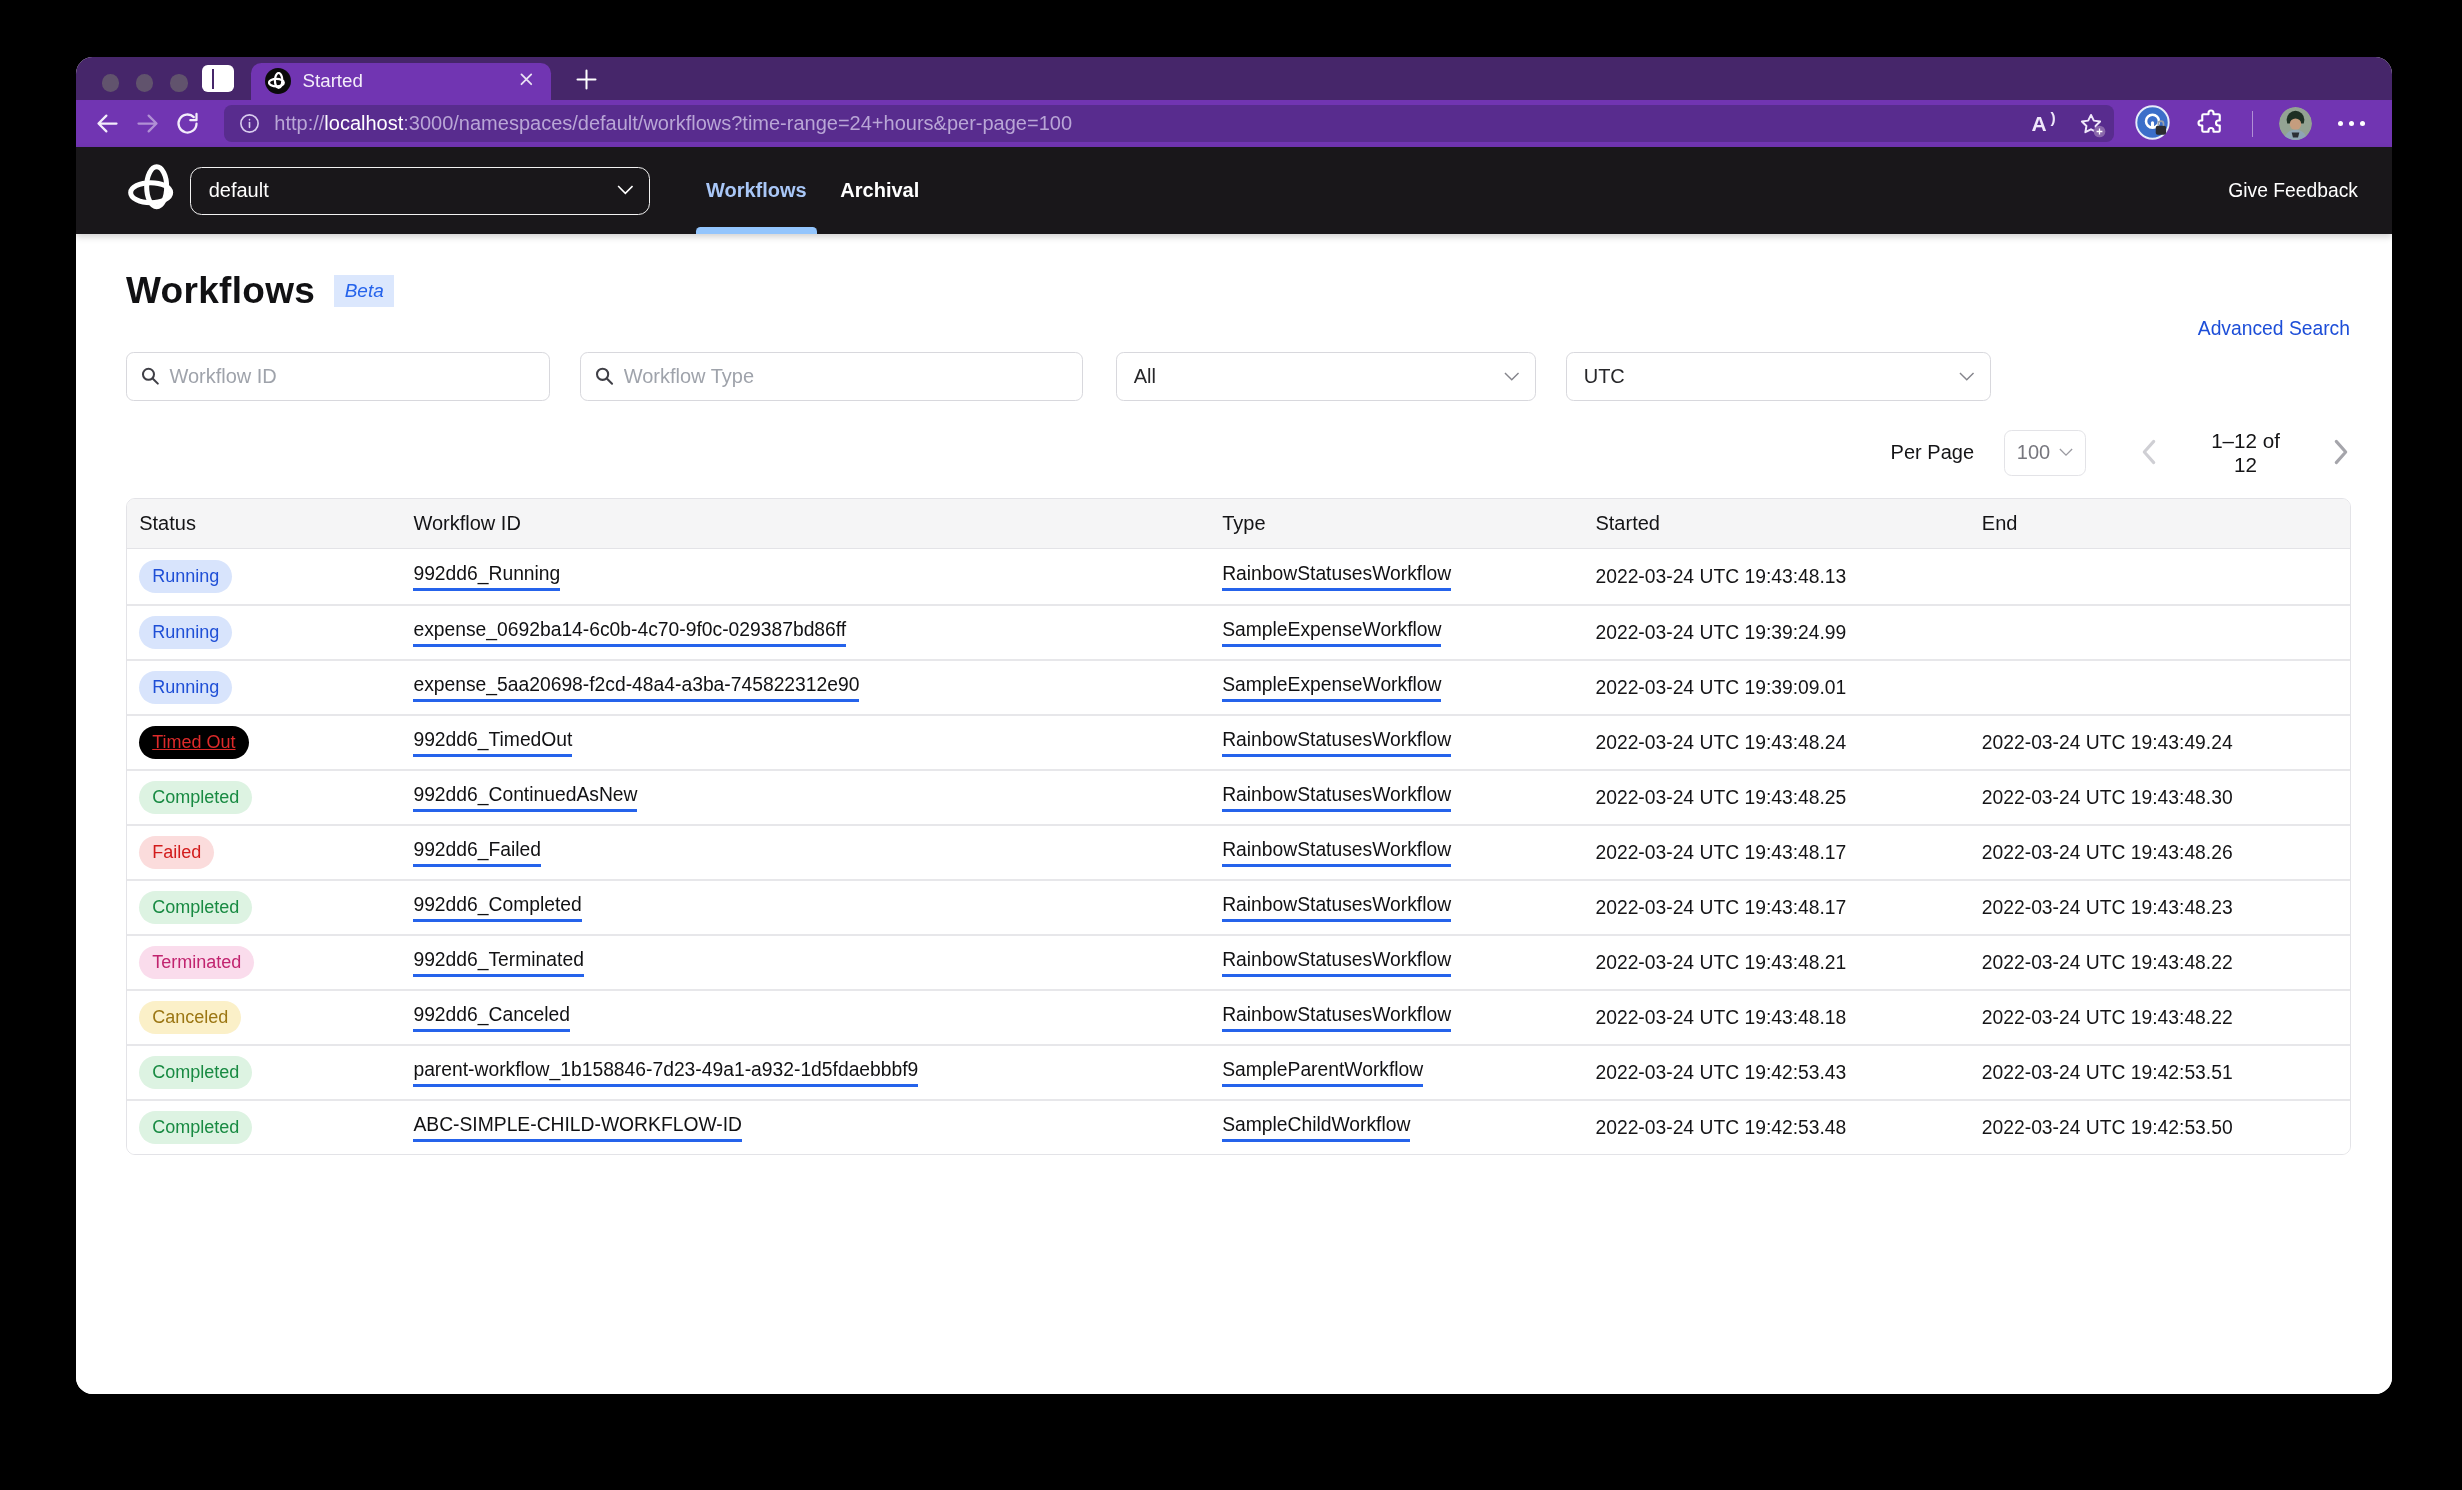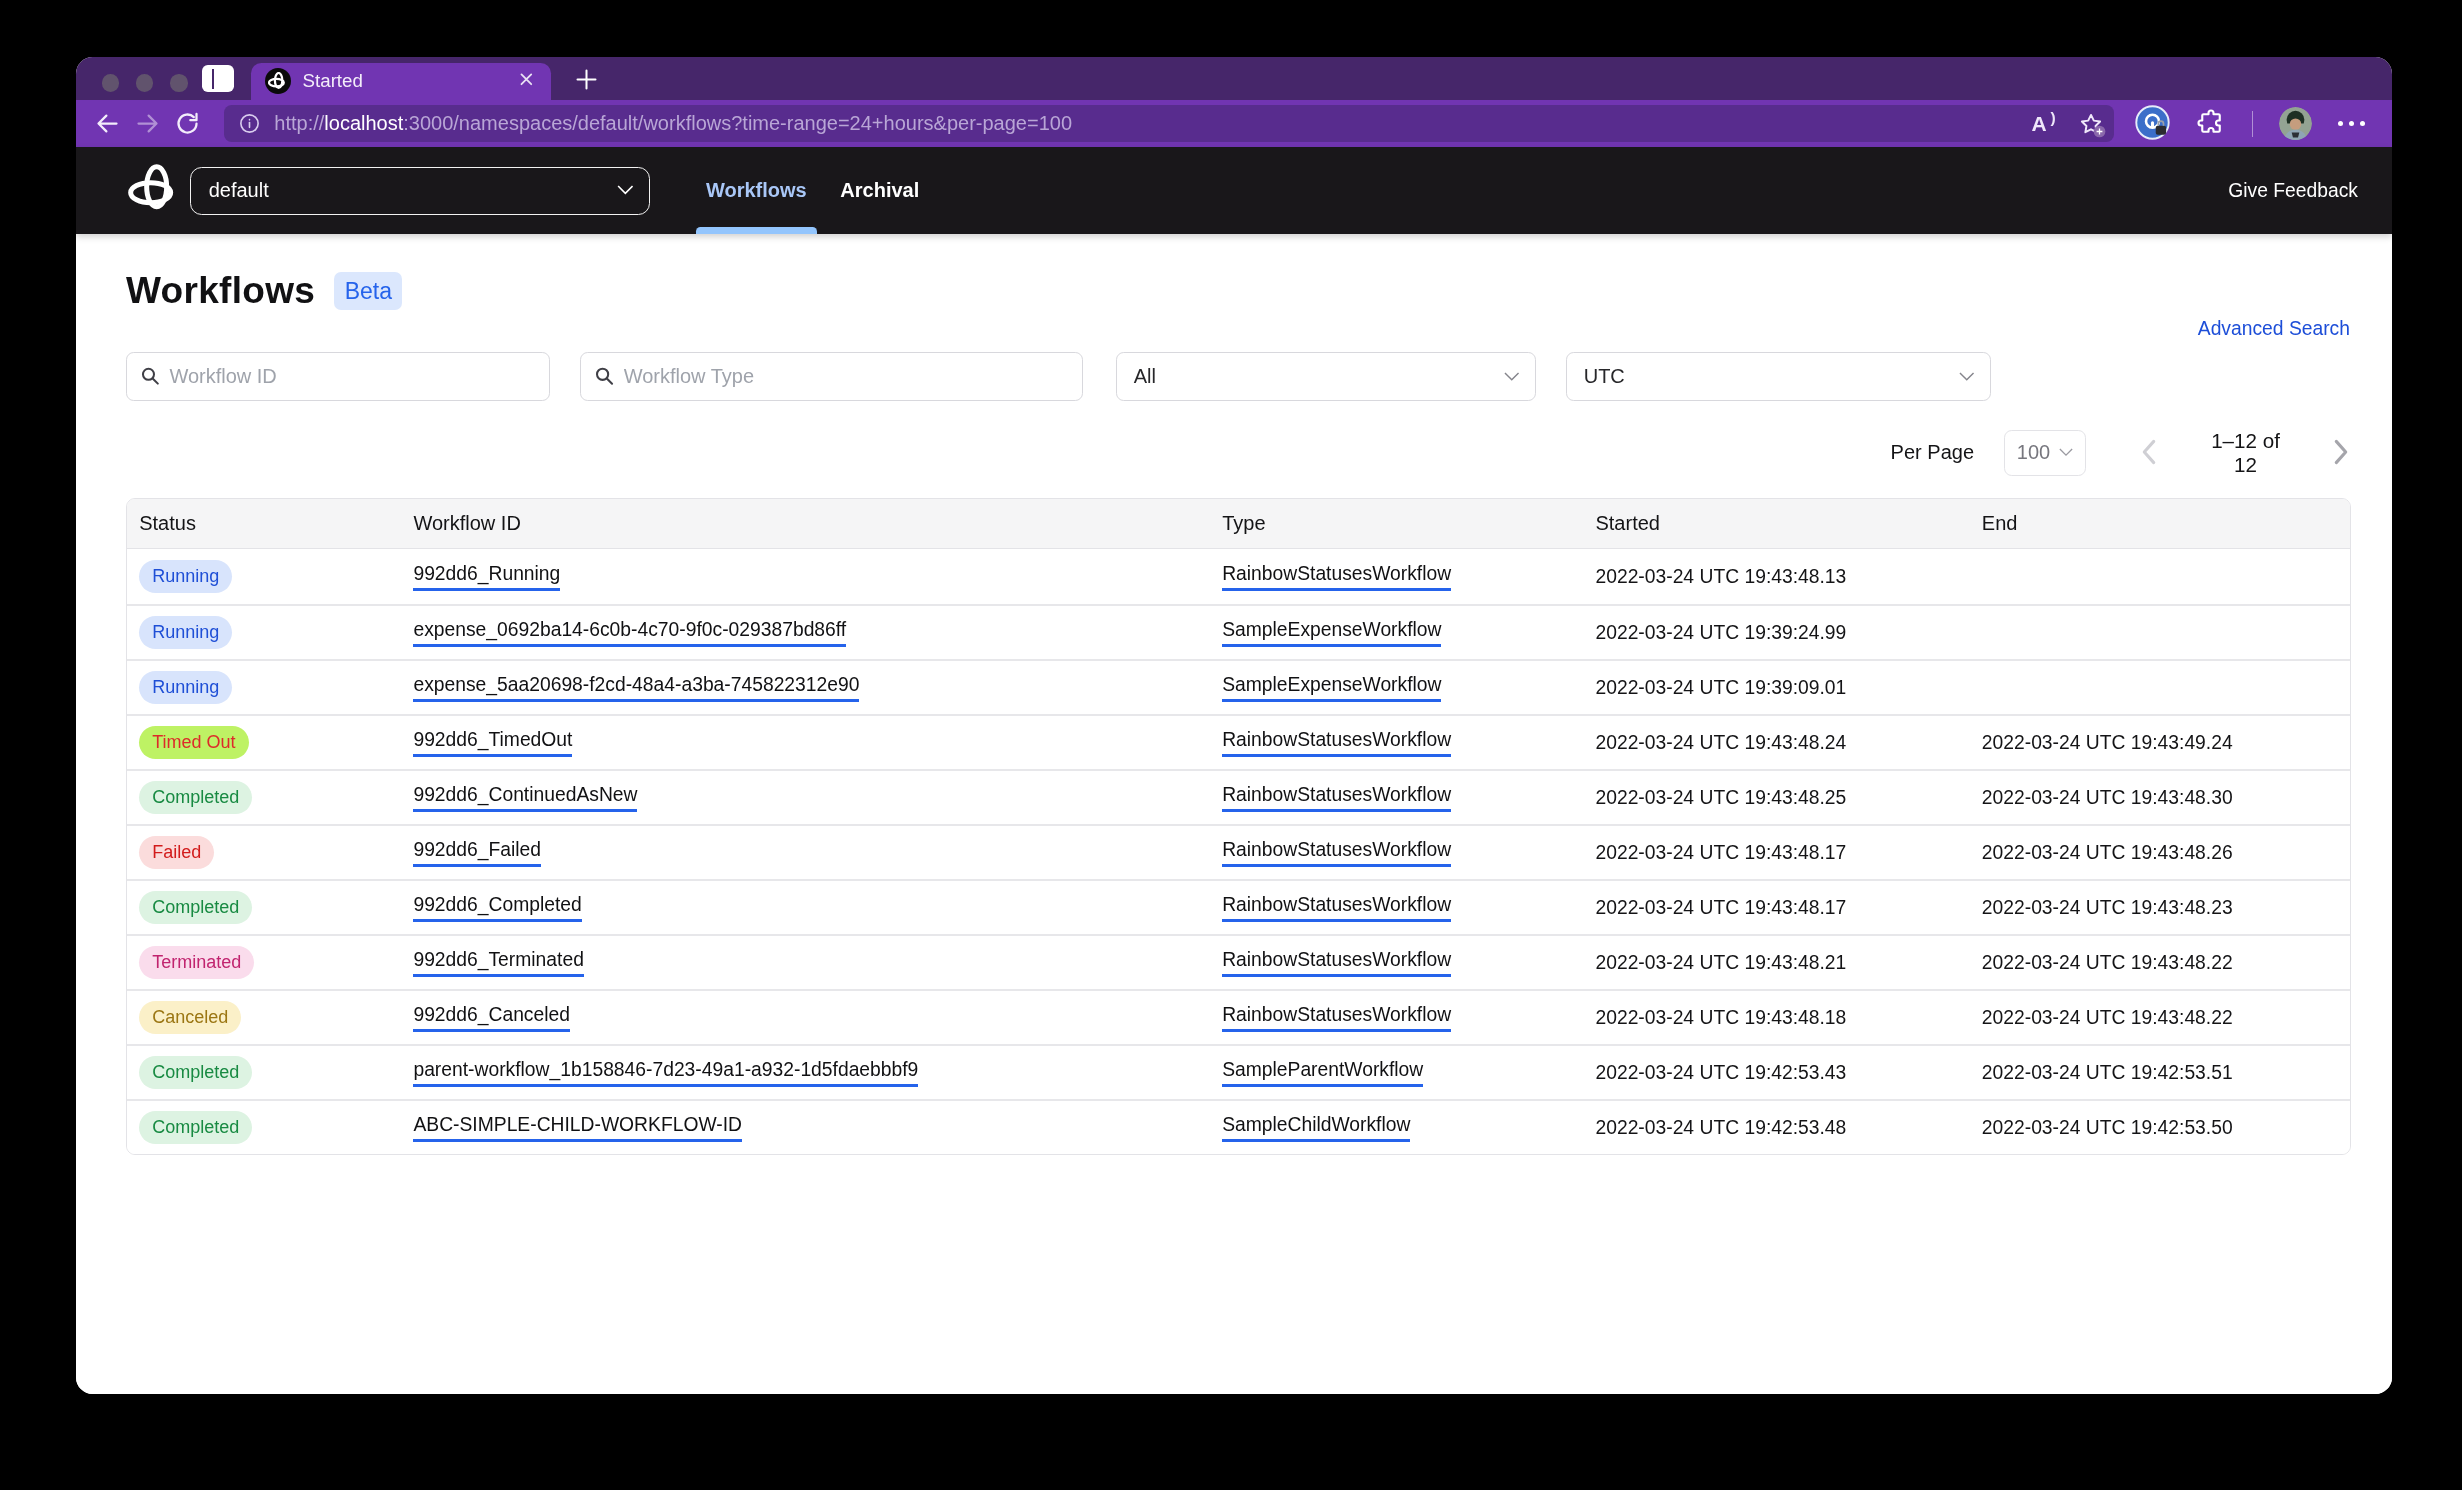--- a/index.html
+++ b/index.html
@@ -53,22 +53,22 @@
   .nav-tab.active { color:#a9c7f7; }
   .nav-tab.active .indicator { position:absolute; left:0; right:0; bottom:0; height:7px;
              border-radius:4.5px 4.5px 0 0; background:#93c5fd; }
   .feedback { margin-left:auto; color:#fff; font-size:19.3px; font-weight:500; }
 
   
   .content { position:absolute; left:0; top:177px; width:100%; bottom:0; background:#fff;
              padding:0 42px 0 50px; }
   .title-row { margin-top:36px; display:flex; align-items:center; gap:19.3px; }
   .h1 { font-size:37px; font-weight:600; color:#111113; letter-spacing:0.3px; }
-  .beta { background:#dbe7fd; color:#2563eb; font-size:23px; font-weight:500;
-          border-radius:7px; padding:5.2px 10.3px; }
+  .beta { background:#dbe7fd; color:#2563eb; font-size:19px; font-weight:500;
+          border-radius:0; padding:5.2px 10.3px;font-style:italic; }
   .adv-row { margin-top:6.4px; text-align:right; }
   .adv-link { color:#1d4ed8; font-size:19.3px; }
   .filters { margin-top:11.6px; display:flex; }
   .finput { height:49px; border:1.6px solid #d8d8dd; border-radius:7.7px; background:#fff;
             display:flex; align-items:center; padding:0 13px; }
   .finput input { border:none; outline:none; font-size:20px; color:#27272a; width:100%;
                   font-family:"Liberation Sans", sans-serif; background:transparent; margin-left:9px; }
   .finput input::placeholder { color:#9fa3ab; }
   .fselect { height:49px; border:1.6px solid #d8d8dd; border-radius:7.7px; background:#fff;
              display:flex; align-items:center; padding:0 15.5px 0 16.7px; font-size:20px; color:#27272a; }
@@ -329,21 +329,21 @@
             <td></td>
           </tr>
           <tr>
             <td><span class="badge" style="background: rgb(216, 228, 252); color: rgb(31, 79, 214);">Running</span></td>
             <td><span class="wf-link">expense_5aa20698-f2cd-48a4-a3ba-745822312e90</span></td>
             <td><span class="wf-link">SampleExpenseWorkflow</span></td>
             <td>2022-03-24 UTC 19:39:09.01</td>
             <td></td>
           </tr>
           <tr>
-            <td><span class="badge" style="background: #bef264; color: rgb(221, 42, 42);">Timed Out</span></td>
+            <td><span class="badge" style="background: #000000; color: rgb(221, 42, 42); text-decoration: underline;">Timed Out</span></td>
             <td><span class="wf-link">992dd6_TimedOut</span></td>
             <td><span class="wf-link">RainbowStatusesWorkflow</span></td>
             <td>2022-03-24 UTC 19:43:48.24</td>
             <td>2022-03-24 UTC 19:43:49.24</td>
           </tr>
           <tr>
             <td><span class="badge" style="background: rgb(221, 243, 226); color: rgb(24, 138, 66);">Completed</span></td>
             <td><span class="wf-link">992dd6_ContinuedAsNew</span></td>
             <td><span class="wf-link">RainbowStatusesWorkflow</span></td>
             <td>2022-03-24 UTC 19:43:48.25</td>

